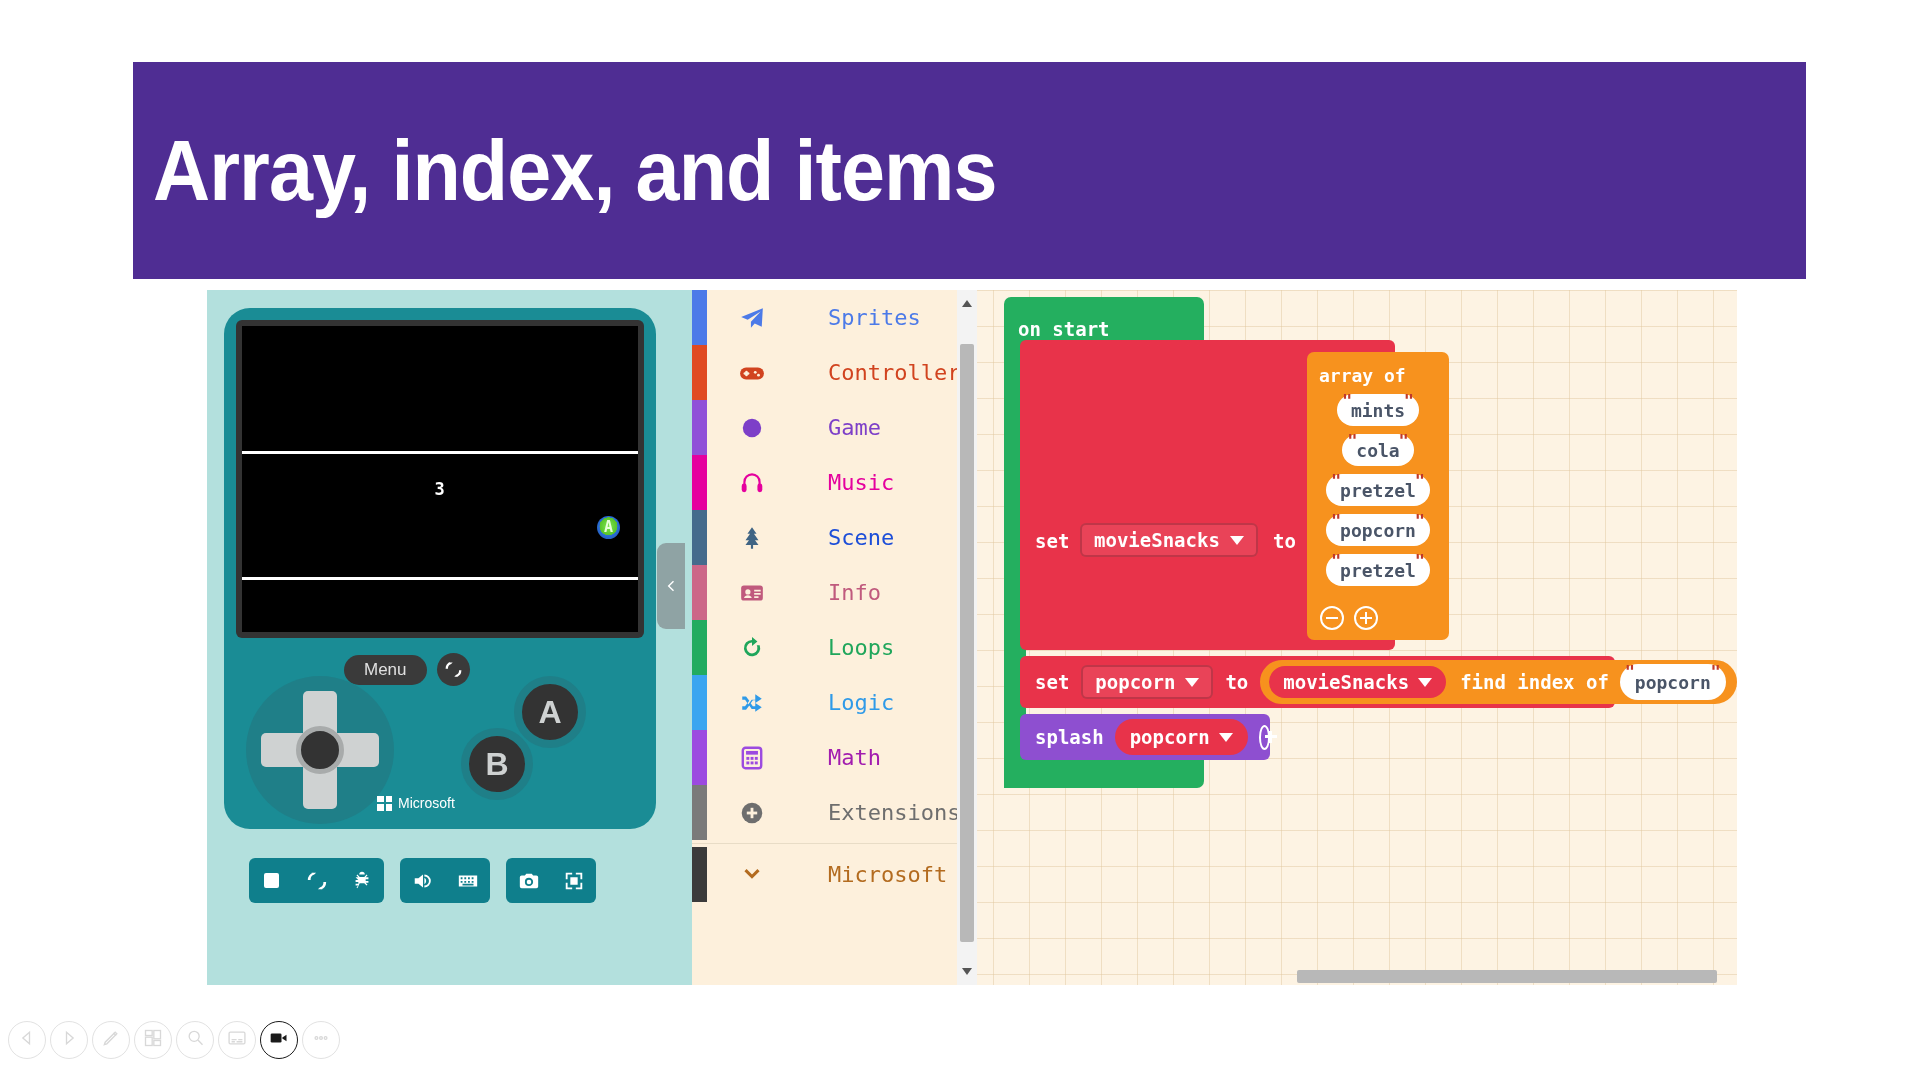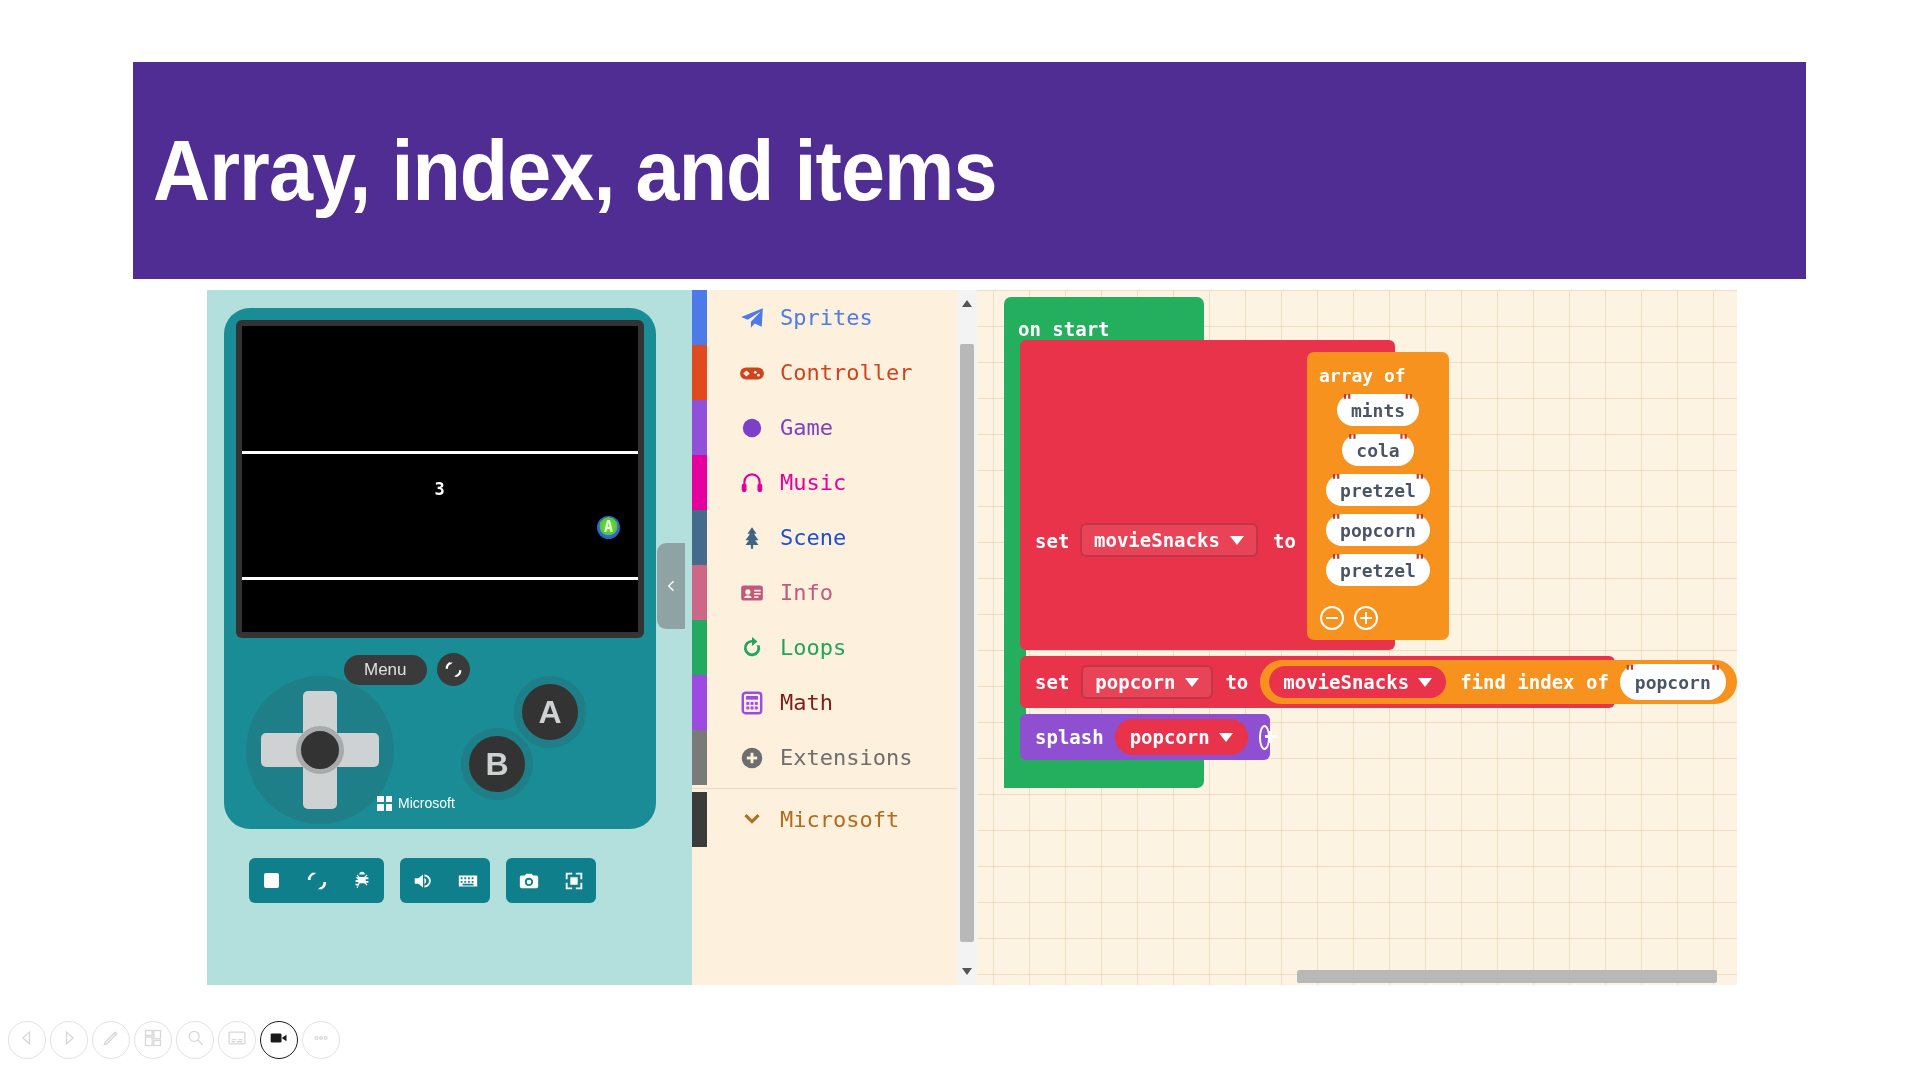--- a/index.html
+++ b/index.html
@@ -198,20 +198,21 @@
   .tb-icon {
     width: 28px; height: 28px;
     display: flex; align-items: center; justify-content: center;
     flex: 0 0 28px;
   }
   .tb-icon svg { width: 26px; height: 26px; }
   .tb-label {
     font-family: "DejaVu Sans Mono", monospace;
     font-size: 22px;
     letter-spacing: 0px;
+    margin-left: 48px;
   }
   .tb-sep { height: 1px; background: #e8dcc6; margin: 3px 0; }
 
   
   .workspace {
     position: absolute; left: 750px; top: 0;
     width: 780px; height: 695px;
     background:
       repeating-linear-gradient(to right, rgba(222,196,155,.45) 0 1px, transparent 1px 36px),
       repeating-linear-gradient(to bottom, rgba(222,196,155,.45) 0 1px, transparent 1px 36px),
@@ -615,34 +616,43 @@
           <div class="tb-item">
             <span class="tb-stripe" style="background:#22ab60"></span>
             <span class="tb-icon" style="color:#1fa65b;fill:#1fa65b">
               <svg viewBox="0 0 24 24">
                 <path d="M12 4.5a7.5 7.5 0 1 0 7.1 5h-2.7A5 5 0 1 1 12 7v3.2l5-4.2-5-4.2z"></path>
               </svg>
             </span>
             <span class="tb-label" style="color:#1fa65b">Loops</span>
           </div>
           <div class="tb-item">
+            <span class="tb-stripe" style="background:#3aa5f0"></span>
+            <span class="tb-icon" style="color:#2f9ae8;fill:#2f9ae8">
+              <svg viewBox="0 0 24 24">
+                <path d="M3 6h3.5l3 4-1.7 2.3L5.6 9H3zM3 15h2.6l2.2-3 1.7 2.3-3 4H3zM15 4l6 4-6 4V9.5h-2.2l-2 2.8 2 2.8H15V12l6 4-6 4v-2.5h-3.3l-3-4.3 3-4.2H15z"></path>
+              </svg>
+            </span>
+            <span class="tb-label" style="color:#2f9ae8">Logic</span>
+          </div>
+          <div class="tb-item">
             <span class="tb-stripe" style="background:#9c4ae0"></span>
             <span class="tb-icon" style="color:#9c4ae0;fill:#9c4ae0">
               <svg viewBox="0 0 24 24">
                 <rect x="3.5" y="2.5" width="17" height="19" rx="2.5" fill="none" stroke="currentColor" stroke-width="2.2"></rect>
                 <rect x="6.5" y="5.5" width="11" height="3.4"></rect>
                 <rect x="6.8" y="11" width="2.7" height="2.7"></rect>
                 <rect x="10.7" y="11" width="2.7" height="2.7"></rect>
                 <rect x="14.6" y="11" width="2.7" height="2.7"></rect>
                 <rect x="6.8" y="15.2" width="2.7" height="2.7"></rect>
                 <rect x="10.7" y="15.2" width="2.7" height="2.7"></rect>
                 <rect x="14.6" y="15.2" width="2.7" height="2.7"></rect>
               </svg>
             </span>
-            <span class="tb-label" style="color:#7f1d1d">Math</span>
+            <span class="tb-label" style="color:#a21caf">Math</span>
           </div>
           <div class="tb-item">
             <span class="tb-stripe" style="background:#7a7a7a"></span>
             <span class="tb-icon" style="color:#6e6e6e;fill:#6e6e6e">
               <svg viewBox="0 0 24 24">
                 <circle cx="12" cy="12" r="9.5"></circle>
                 <rect x="7.2" y="10.7" width="9.6" height="2.6" fill="#fdf0dc"></rect>
                 <rect x="10.7" y="7.2" width="2.6" height="9.6" fill="#fdf0dc"></rect>
               </svg>
             </span>

